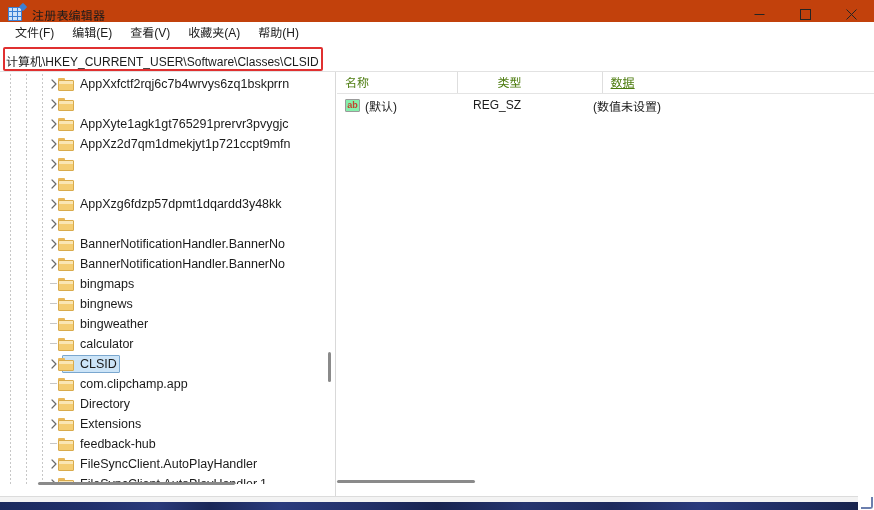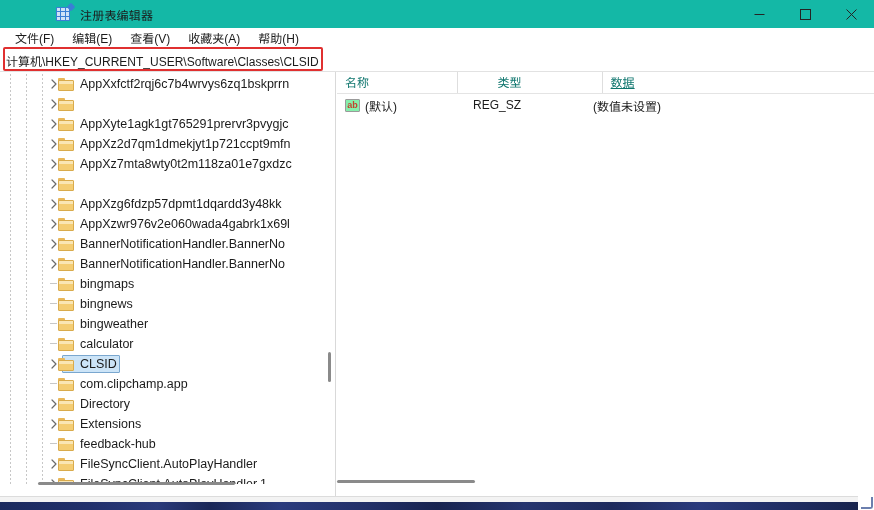--- a/index.html
+++ b/index.html
@@ -19,24 +19,23 @@
     height: 510px;
     background: #ffffff;
     overflow: hidden;
   }
 
   
   .titlebar {
     position: absolute;
     left: 0; top: 0;
     width: 874px; height: 28px;
-    background: #14b8a6;
+    background: #c2410c;
     display: flex;
     align-items: center;
-    padding-left: 48px;
   }
   .title-icon {
     width: 16px; height: 16px;
     margin-left: 8px; margin-right: 8px;
     position: relative;
     flex: 0 0 auto;
   }
   .title-icon .grid {
     position: absolute;
     left: 0; top: 1px;
@@ -78,21 +77,21 @@
     display: flex;
     align-items: center;
     justify-content: center;
     color: #242424;
   }
   .win-btn svg { display: block; }
 
   
   .menubar {
     position: absolute;
-    left: 0; top: 28px;
+    left: 0; top: 22px;
     width: 874px; height: 22px;
     background: #ffffff;
     display: flex;
     align-items: center;
     padding-left: 6px;
   }
   .menu-item {
     font-size: 12px;
     color: #1b1b1b;
     padding: 2px 9px;
@@ -281,21 +280,21 @@
   .col-headers {
     position: relative;
     height: 22px;
     display: flex;
     border-bottom: 1px solid #e4e4e4;
     background: #ffffff;
   }
   .col-h {
     position: relative;
     font-size: 12px;
-    color: #0f766e;
+    color: #4d7c0f;
     line-height: 22px;
     padding-left: 8px;
     border-right: 1px solid #dedede;
     white-space: nowrap;
   }
   .col-h.c-name { width: 128px; }
   .col-h.c-type { width: 120px; margin-left: 32px; }
   .col-h.c-data { width: 289px; border-right: none; text-decoration: underline; }
 
   .value-row {
@@ -495,21 +494,20 @@
               <div class="guide"></div>
               <div class="expander">
                 <svg width="8" height="10" viewBox="0 0 8 10">
                   <path d="M2 1 L6 5 L2 9" stroke="#6b6b6b" stroke-width="1.2" fill="none" stroke-linecap="round" stroke-linejoin="round"></path>
                 </svg>
               </div>
               <span class="folder">
                 <span class="tab"></span>
                 <span class="body"></span>
               </span>
-              <span class="tree-label">AppXz7mta8wty0t2m118za01e7gxdzc</span>
             </div>
             <div class="tree-row">
               <div class="guide"></div>
               <div class="expander">
                 <svg width="8" height="10" viewBox="0 0 8 10">
                   <path d="M2 1 L6 5 L2 9" stroke="#6b6b6b" stroke-width="1.2" fill="none" stroke-linecap="round" stroke-linejoin="round"></path>
                 </svg>
               </div>
               <span class="folder">
                 <span class="tab"></span>
@@ -533,21 +531,20 @@
               <div class="guide"></div>
               <div class="expander">
                 <svg width="8" height="10" viewBox="0 0 8 10">
                   <path d="M2 1 L6 5 L2 9" stroke="#6b6b6b" stroke-width="1.2" fill="none" stroke-linecap="round" stroke-linejoin="round"></path>
                 </svg>
               </div>
               <span class="folder">
                 <span class="tab"></span>
                 <span class="body"></span>
               </span>
-              <span class="tree-label">AppXzwr976v2e060wada4gabrk1x69l</span>
             </div>
             <div class="tree-row">
               <div class="guide"></div>
               <div class="expander">
                 <svg width="8" height="10" viewBox="0 0 8 10">
                   <path d="M2 1 L6 5 L2 9" stroke="#6b6b6b" stroke-width="1.2" fill="none" stroke-linecap="round" stroke-linejoin="round"></path>
                 </svg>
               </div>
               <span class="folder">
                 <span class="tab"></span>

